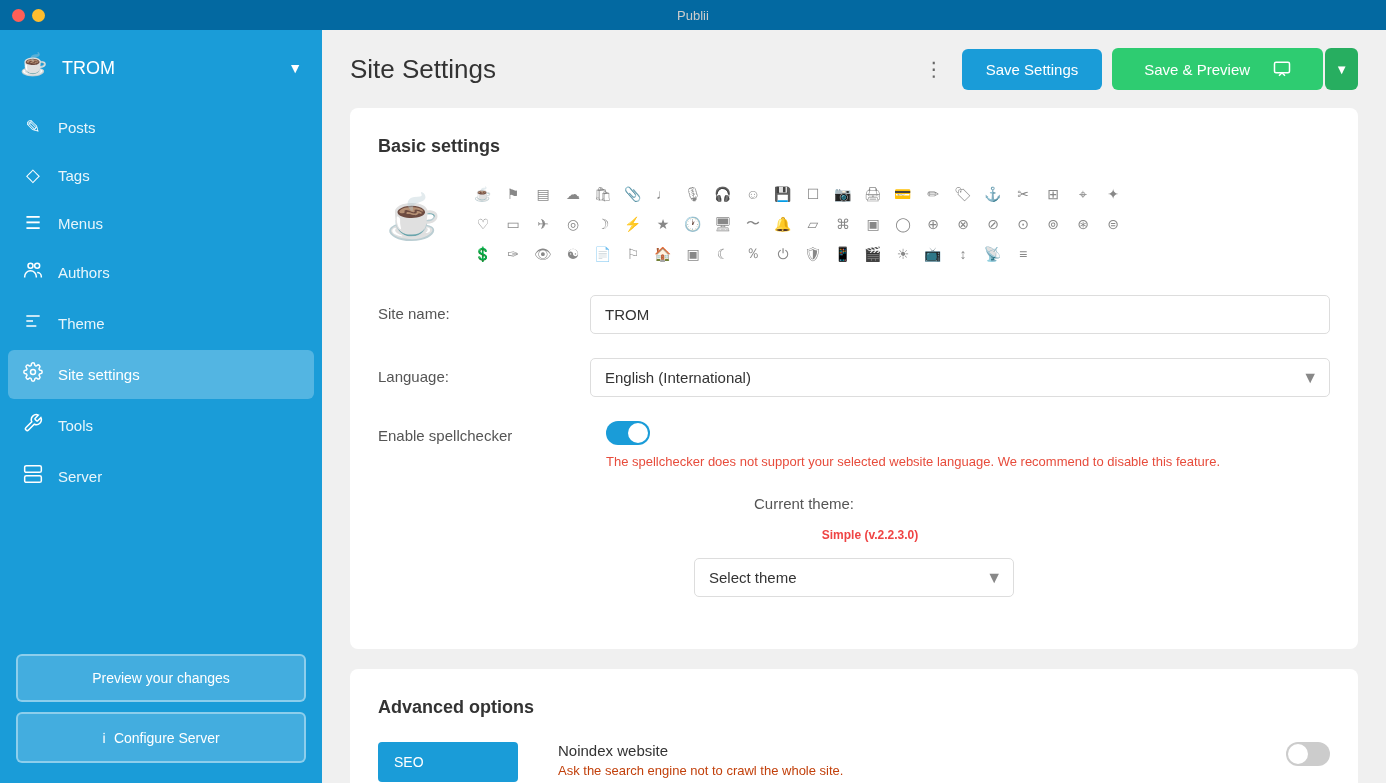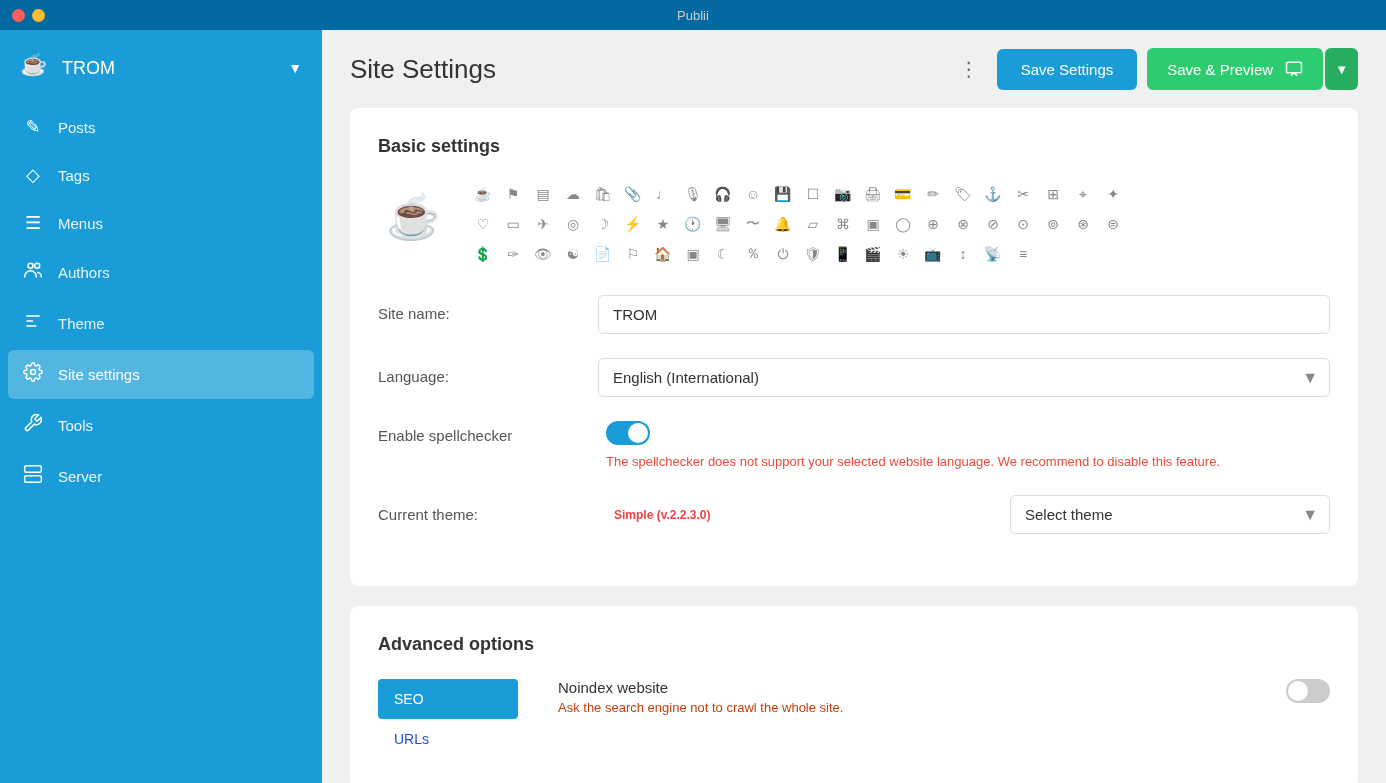--- a/index.html
+++ b/index.html
@@ -162,26 +162,26 @@
       border-radius: 6px;
       padding: 12px 24px;
       font-size: 15px;
       cursor: pointer;
     }
     .btn-save-preview {
       background: #2ecc71;
       color: white;
       border: none;
       border-radius: 6px;
-      padding: 12px 20px;
-      font-size: 15px;
-      cursor: pointer;
-      display: flex;
-      align-items: center;
-      gap: 12px;
+      padding: 12px 32px;
+      font-size: 15px;
+      cursor: pointer;
+      display: flex;
+      align-items: center;
+      gap: 23px;
     }
     .btn-save-preview-arrow {
       background: #27ae60;
       color: white;
       border: none;
       border-radius: 6px;
       padding: 12px 10px;
       font-size: 13px;
       cursor: pointer;
     }
@@ -244,21 +244,21 @@
       color: #888;
       cursor: pointer;
       border-radius: 3px;
     }
 
     
     .form-row {
       display: flex;
       align-items: flex-start;
       margin-bottom: 24px;
-      gap: 20px;
+      gap: 12px;
     }
     .form-label {
       width: 200px;
       padding-top: 10px;
       font-size: 15px;
       color: #555;
       flex-shrink: 0;
     }
     .form-input-wrap {
       flex: 1;
@@ -334,21 +334,22 @@
       font-size: 13px;
       color: #e74c3c;
       line-height: 1.4;
     }
 
     
     .theme-row {
       display: flex;
       align-items: center;
       margin-bottom: 24px;
-      gap: 4px;
+      gap: 16px;
+      flex-direction: column;
     }
     .theme-label {
       width: 200px;
       font-size: 15px;
       color: #555;
     }
     .theme-current {
       font-size: 12px;
       font-weight: 600;
       color: #ef4444;
@@ -505,20 +506,27 @@
             <rect x="2" y="2" width="20" height="8" rx="2"></rect>
               <rect x="2" y="14" width="20" height="8" rx="2"></rect>
               <line x1="6" y1="6" x2="6.01" y2="6"></line>
               <line x1="6" y1="18" x2="6.01" y2="18"></line>
           </svg>
         </span>
         <span>Server</span>
       </div>
     </div>
 
+    <div class="sidebar-footer">
+      <button class="footer-btn btn-preview">Preview your changes</button>
+      <button class="footer-btn btn-server">
+        <span>ℹ</span>
+        <span>Configure Server</span>
+      </button>
+    </div>
   </div>
 
   <div class="main-content">
 
     <div class="main-header">
       <h1 class="page-title">Site Settings</h1>
       <div class="header-actions">
         <span class="header-more">⋮</span>
         <button class="btn-save-settings">Save Settings</button>
         <div style="display:flex; gap:2px;">

